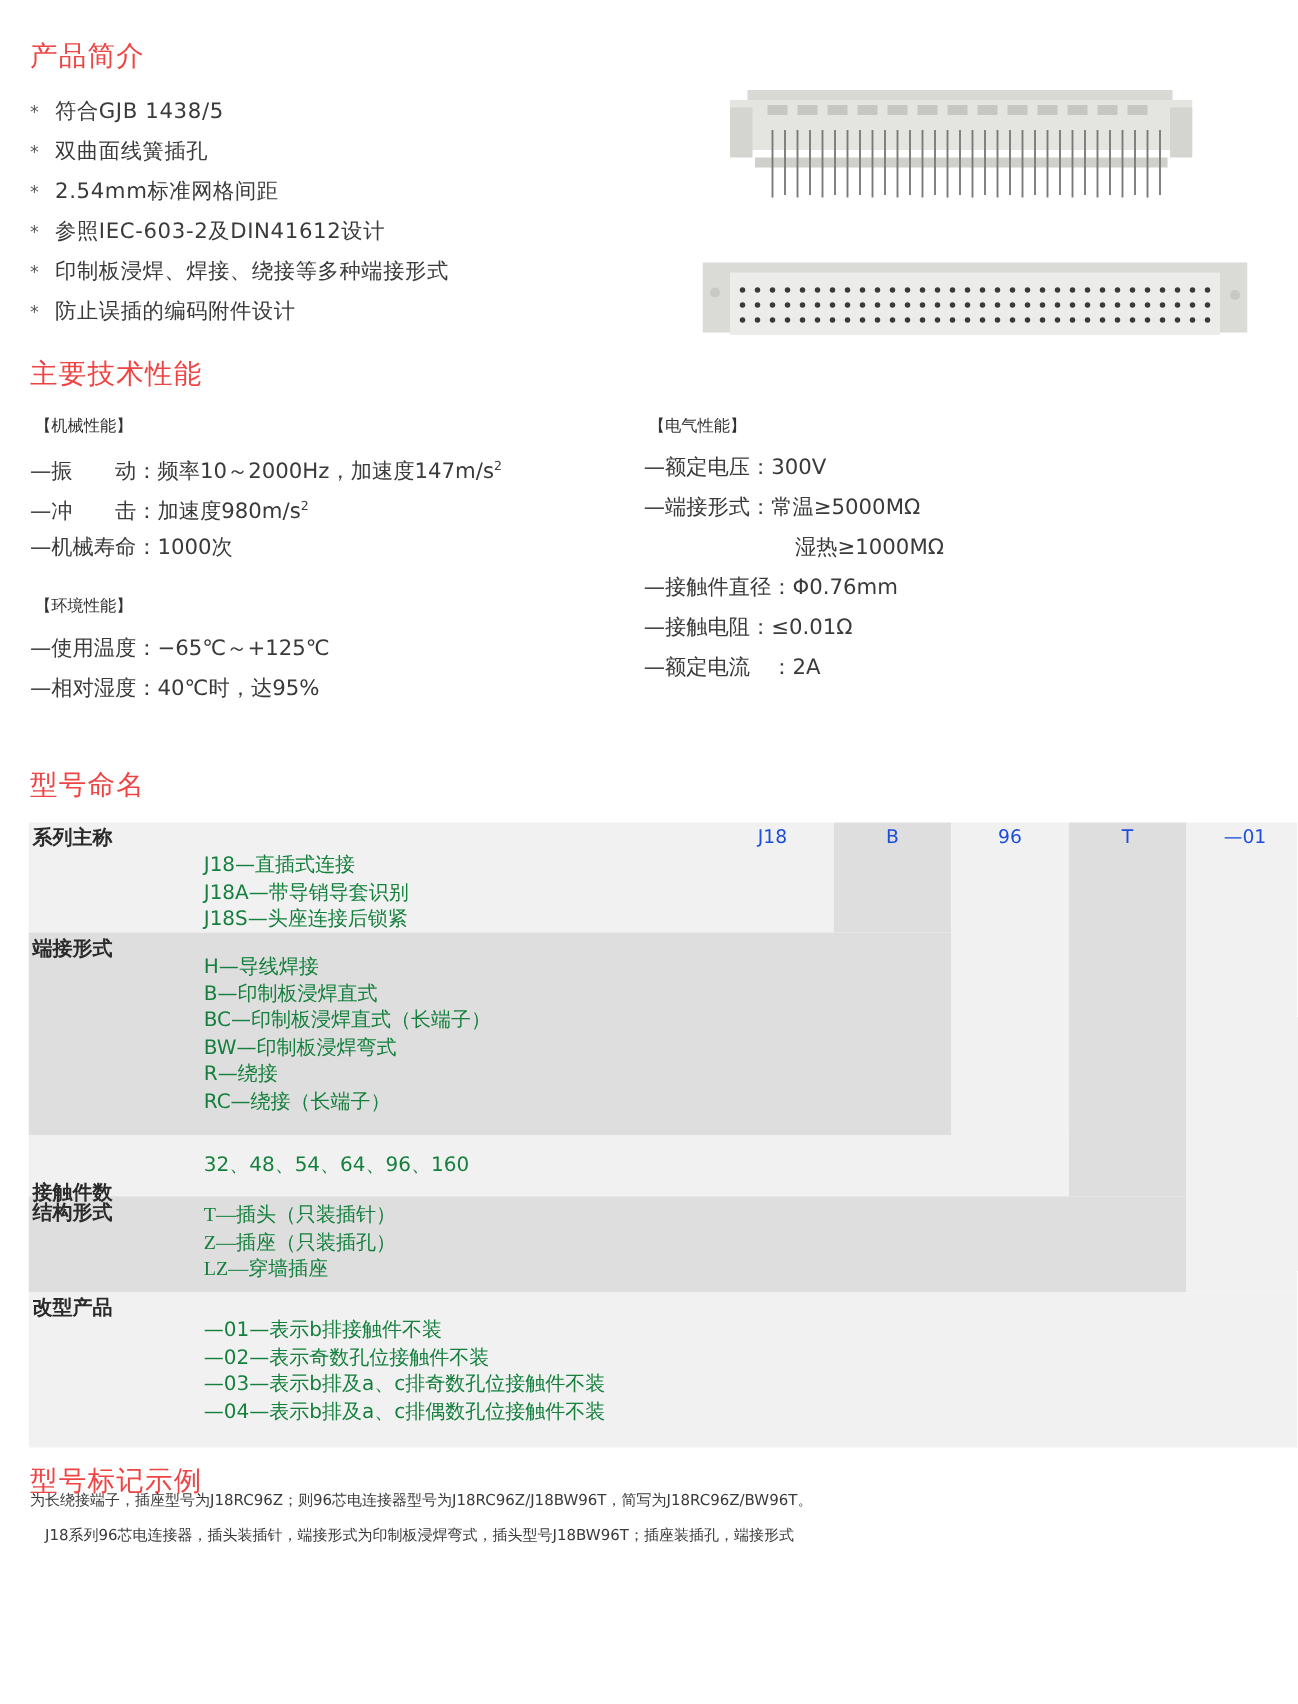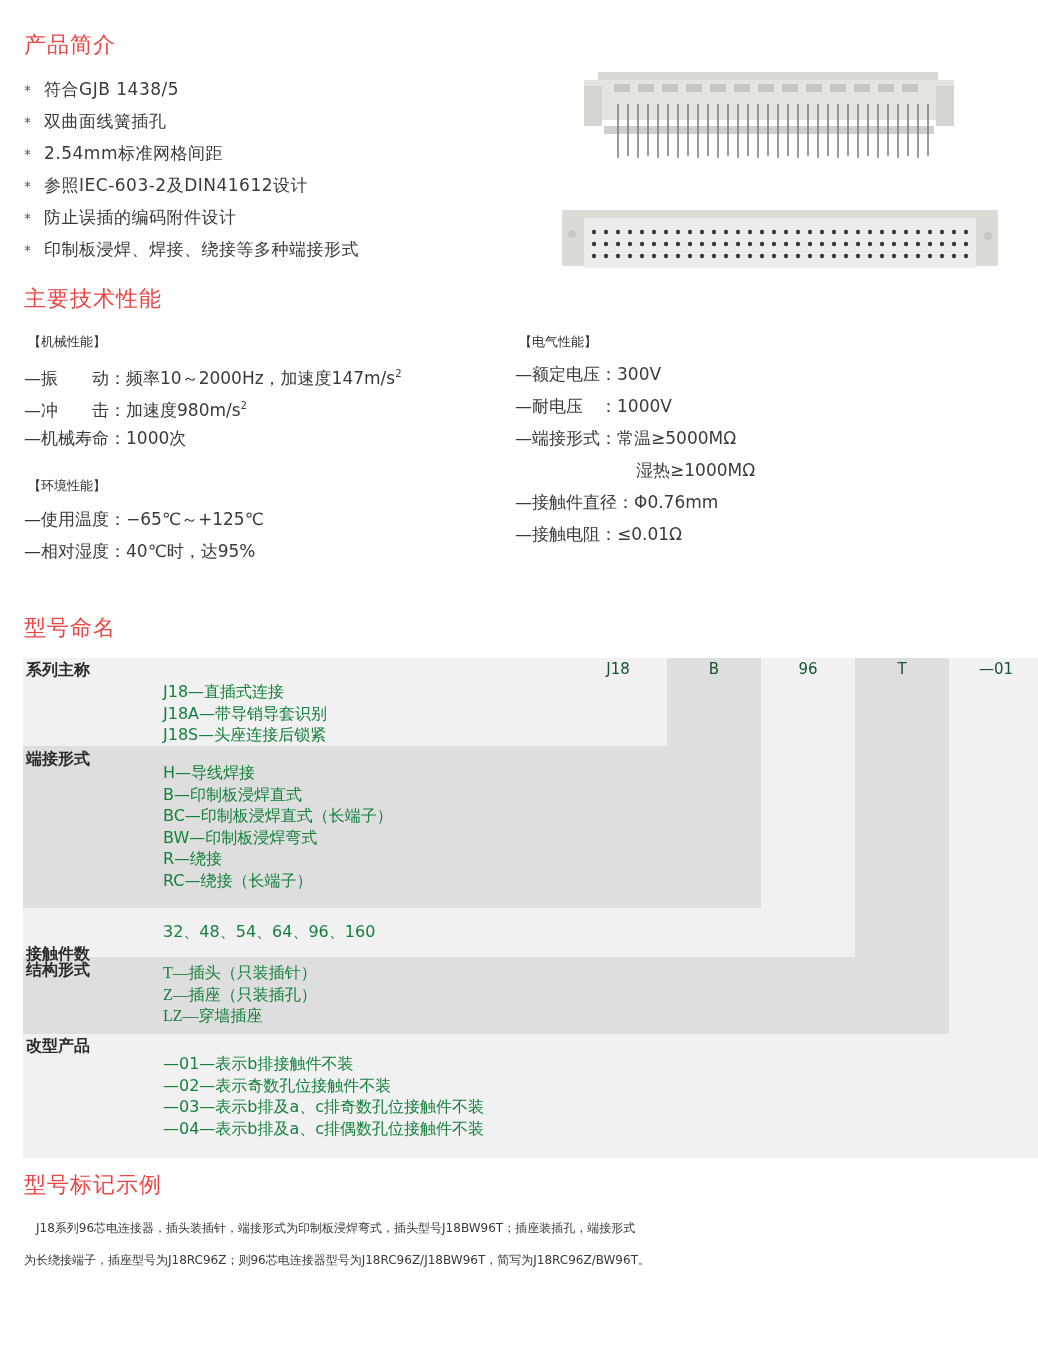--- a/index.html
+++ b/index.html
@@ -19,36 +19,36 @@
   .spec-line { font-size: 17px; line-height: 32px; height: 32px; color: #3a3a3a; white-space: nowrap; }
   .spec-sub { font-size: 13px; color: #333; line-height: 32px; white-space: nowrap; }
   .spec-line sup { font-size: 10px; }
 
   
   .band { position: absolute; }
   .light { background: #f1f1f1; }
   .dark { background: #dedede; }
   .row-title { position: absolute; font-size: 16px; font-weight: bold; color: #2a2a2a; white-space: nowrap; }
   .row-lines { position: absolute; font-size: 16px; color: #15803d; line-height: 21.5px; white-space: nowrap; }
-  .code-label { position: absolute; font-size: 15px; color: #14532d; top: 660px; text-align: center; width: 60px; }
+  .code-label { position: absolute; font-size: 15px; color: #1d4ed8; top: 660px; text-align: center; width: 60px; }
 
   .para { position: absolute; left: 24px; font-size: 12px; color: #3a3a3a; line-height: 32px; white-space: nowrap; }
 </style>
 </head>
 <body>
 
 <div class="abs h2" style="left:24px;top:30px;">产品简介</div>
 
 <div class="abs bullet-list">
   <div class="bullet"><span class="star">*</span><span class="txt">符合GJB 1438/5</span></div>
   <div class="bullet"><span class="star">*</span><span class="txt">双曲面线簧插孔</span></div>
   <div class="bullet"><span class="star">*</span><span class="txt">2.54mm标准网格间距</span></div>
   <div class="bullet"><span class="star">*</span><span class="txt">参照IEC-603-2及DIN41612设计</span></div>
+  <div class="bullet"><span class="star">*</span><span class="txt">印制板浸焊、焊接、绕接等多种端接形式</span></div>
   <div class="bullet"><span class="star">*</span><span class="txt">防止误插的编码附件设计</span></div>
-  <div class="bullet"><span class="star">*</span><span class="txt">印制板浸焊、焊接、绕接等多种端接形式</span></div>
 </div>
 
 <div class="abs photo" style="left:584px;top:70px;width:370px;height:92px;">
   <svg width="370" height="92" viewBox="0 0 370 92">
     <rect x="14" y="2" width="340" height="12" fill="#d8d8d4"></rect>
     <rect x="0" y="10" width="370" height="40" fill="#e4e4e0"></rect>
     <rect x="0" y="16" width="18" height="40" fill="#d4d4d0"></rect>
     <rect x="352" y="16" width="18" height="40" fill="#d4d4d0"></rect>
     <g fill="#c6c6c2">
       <rect x="30" y="14" width="16" height="8"></rect>
@@ -159,25 +159,25 @@
 
 <div class="abs spec-sub" style="left:28px;top:470px;">【环境性能】</div>
 <div class="abs" style="left:24px;top:503px;">
   <div class="spec-line"><span>—使用温度：</span><span>−65℃～+125℃</span></div>
   <div class="spec-line"><span>—相对湿度：</span><span>40℃时，达95%</span></div>
 </div>
 
 <div class="abs spec-sub" style="left:519px;top:326px;">【电气性能】</div>
 <div class="abs" style="left:515px;top:358px;">
   <div class="spec-line"><span>—额定电压：</span><span>300V</span></div>
-  <div class="spec-line"><span>—耐电压　：</span><span>1000V</span></div>
   <div class="spec-line"><span>—端接形式：</span><span>常温≥5000MΩ</span></div>
   <div class="spec-line" style="padding-left:121px;"><span>湿热≥1000MΩ</span></div>
   <div class="spec-line"><span>—接触件直径：</span><span>Φ0.76mm</span></div>
   <div class="spec-line"><span>—接触电阻：</span><span>≤0.01Ω</span></div>
+  <div class="spec-line"><span>—额定电流　：</span><span>2A</span></div>
 </div>
 
 <div class="abs h2" style="left:24px;top:613px;">型号命名</div>
 
 <div>
 
   <div class="band light" style="left:23px;top:658px;width:644px;height:88px;"></div>
   <div class="band dark" style="left:667px;top:658px;width:94px;height:88px;"></div>
   <div class="band light" style="left:761px;top:658px;width:94px;height:250px;"></div>
   <div class="band dark" style="left:855px;top:658px;width:94px;height:299px;"></div>
@@ -224,13 +224,13 @@
   <div class="row-lines" style="left:163px;top:1053px;">
     <div>—01—表示b排接触件不装</div>
     <div>—02—表示奇数孔位接触件不装</div>
     <div>—03—表示b排及a、c排奇数孔位接触件不装</div>
     <div>—04—表示b排及a、c排偶数孔位接触件不装</div>
   </div>
 </div>
 
 <div class="abs h2" style="left:24px;top:1170px;">型号标记示例</div>
 <div class="para" style="top:1212px;">　J18系列96芯电连接器，插头装插针，端接形式为印制板浸焊弯式，插头型号J18BW96T；插座装插孔，端接形式</div>
-<div class="para" style="top:1244px;">为长绕接端子，插座型号为J18RC96Z；则96芯电连接器型号为J18RC96Z/J18BW96T，简写为J18RC96Z/BW96T。</div>
+<div class="para" style="top:1184px;">为长绕接端子，插座型号为J18RC96Z；则96芯电连接器型号为J18RC96Z/J18BW96T，简写为J18RC96Z/BW96T。</div>
 
 </body></html>

